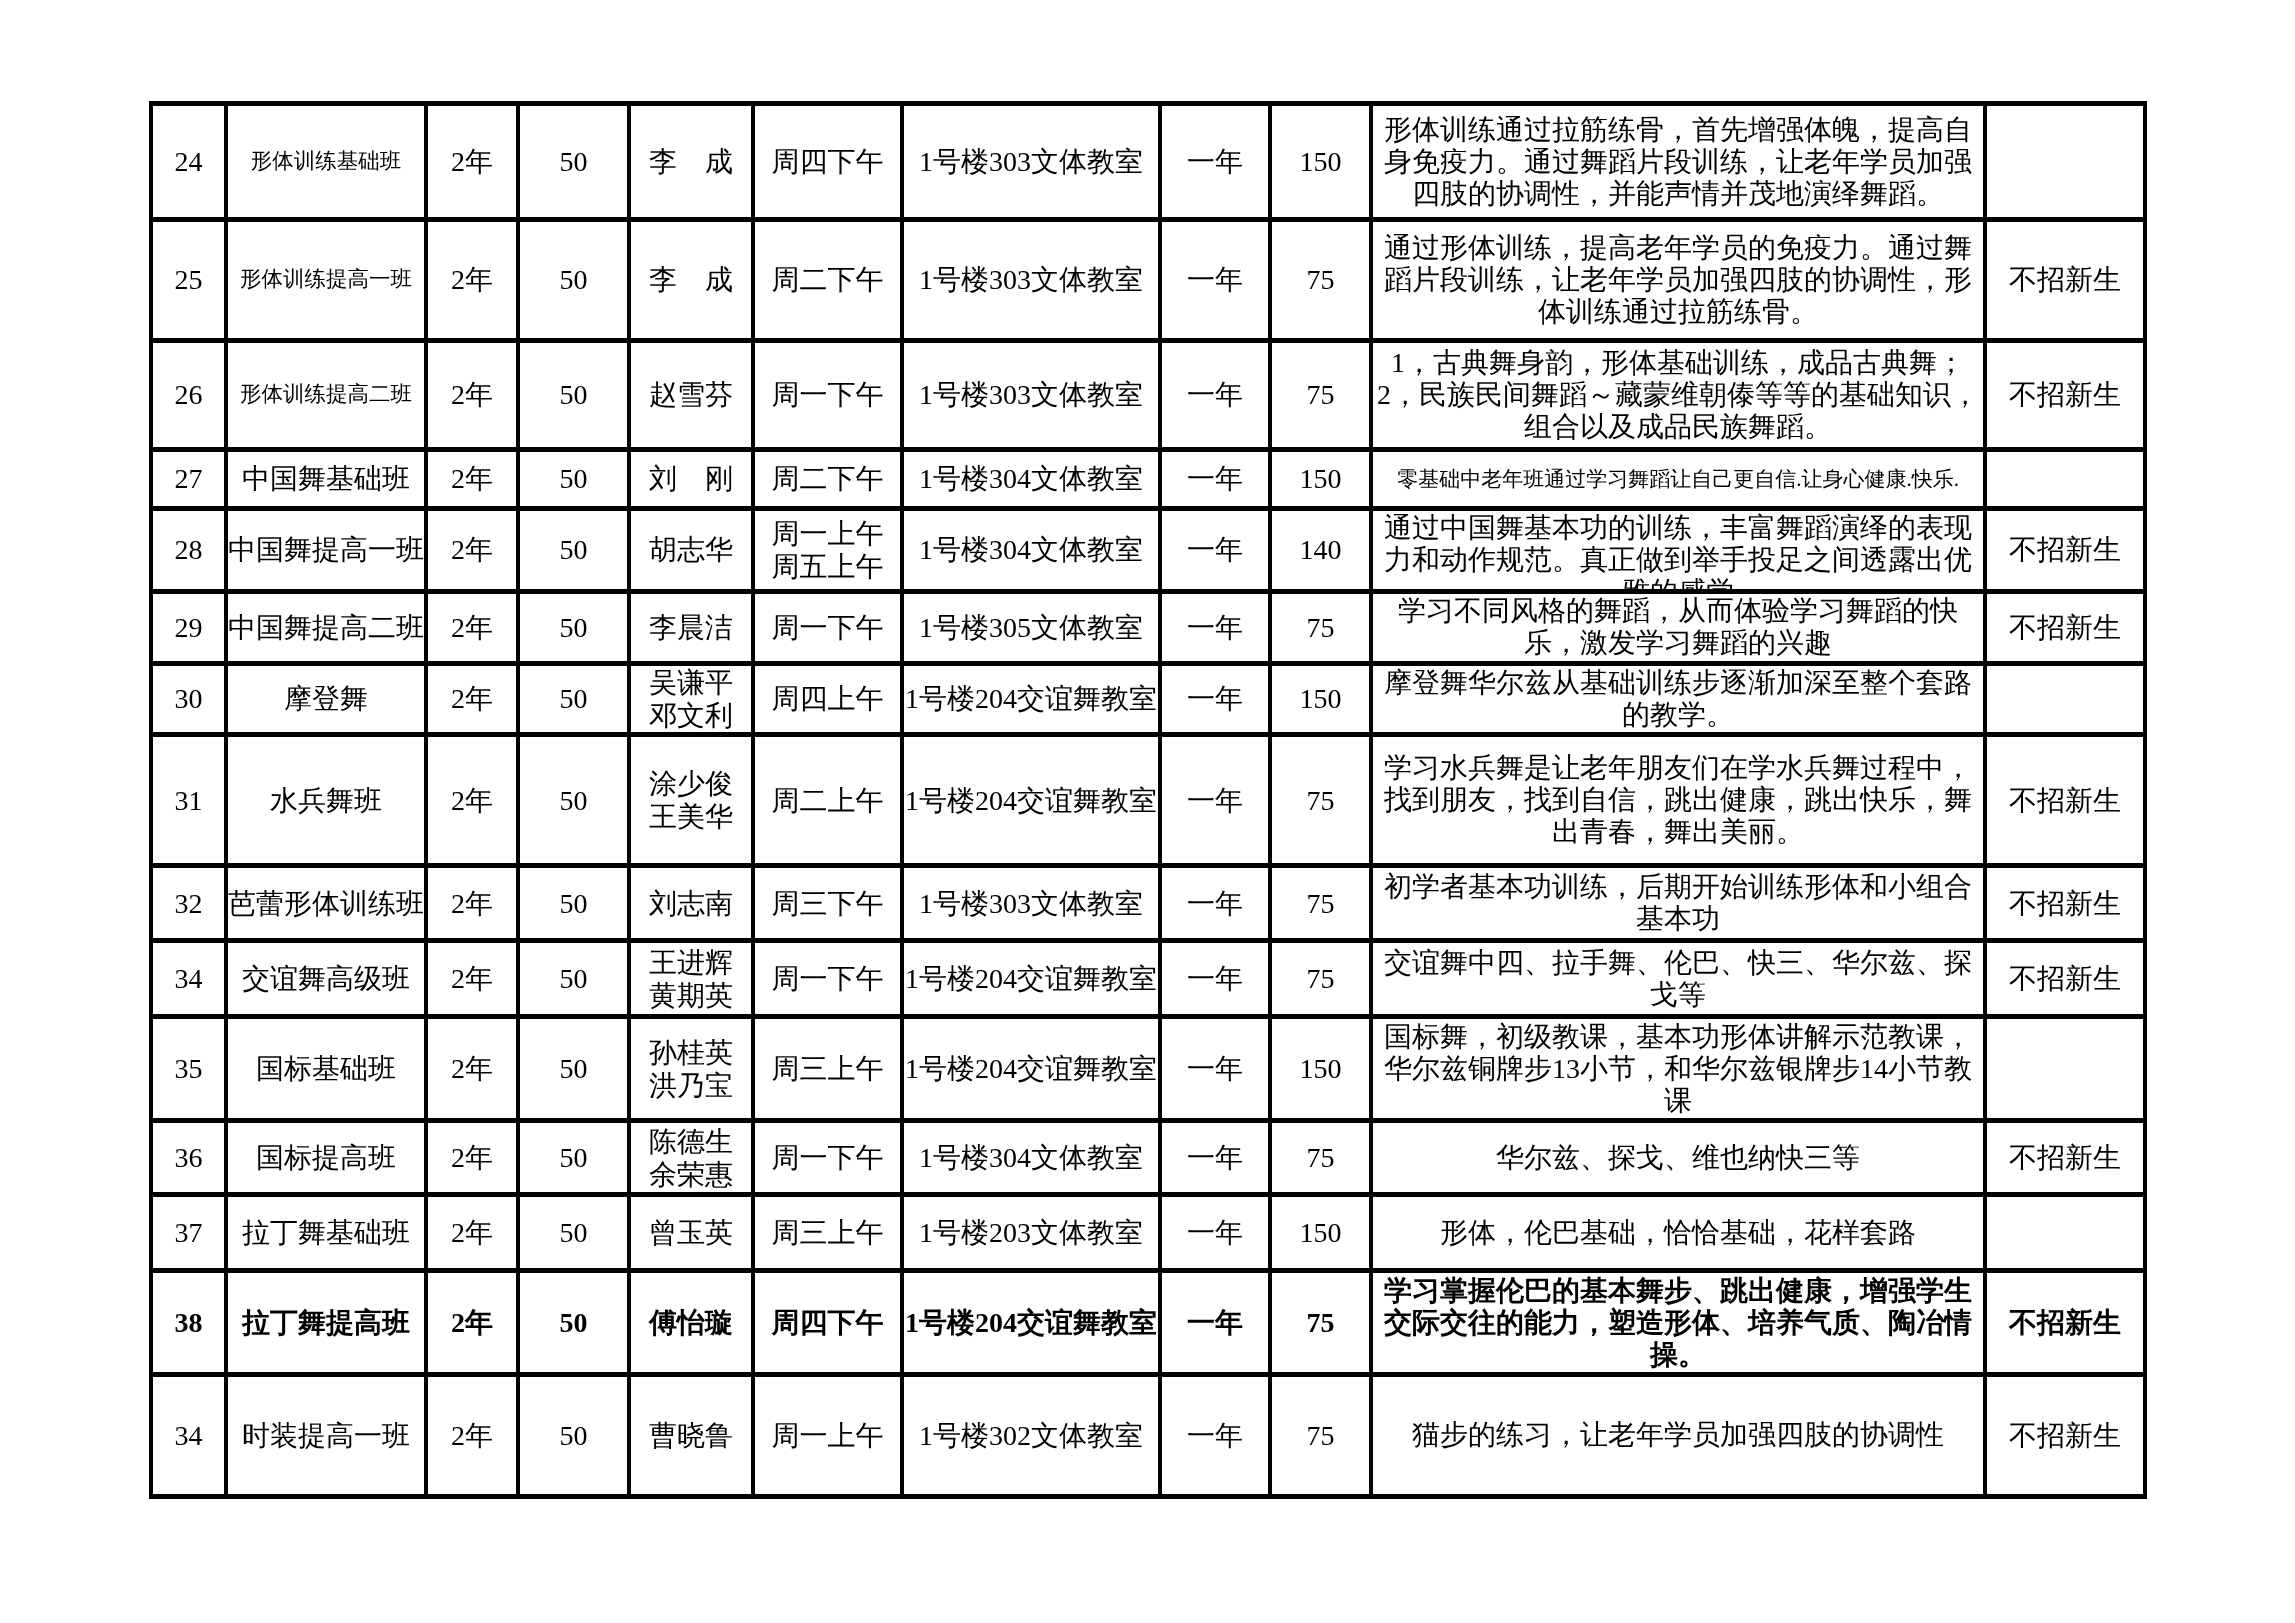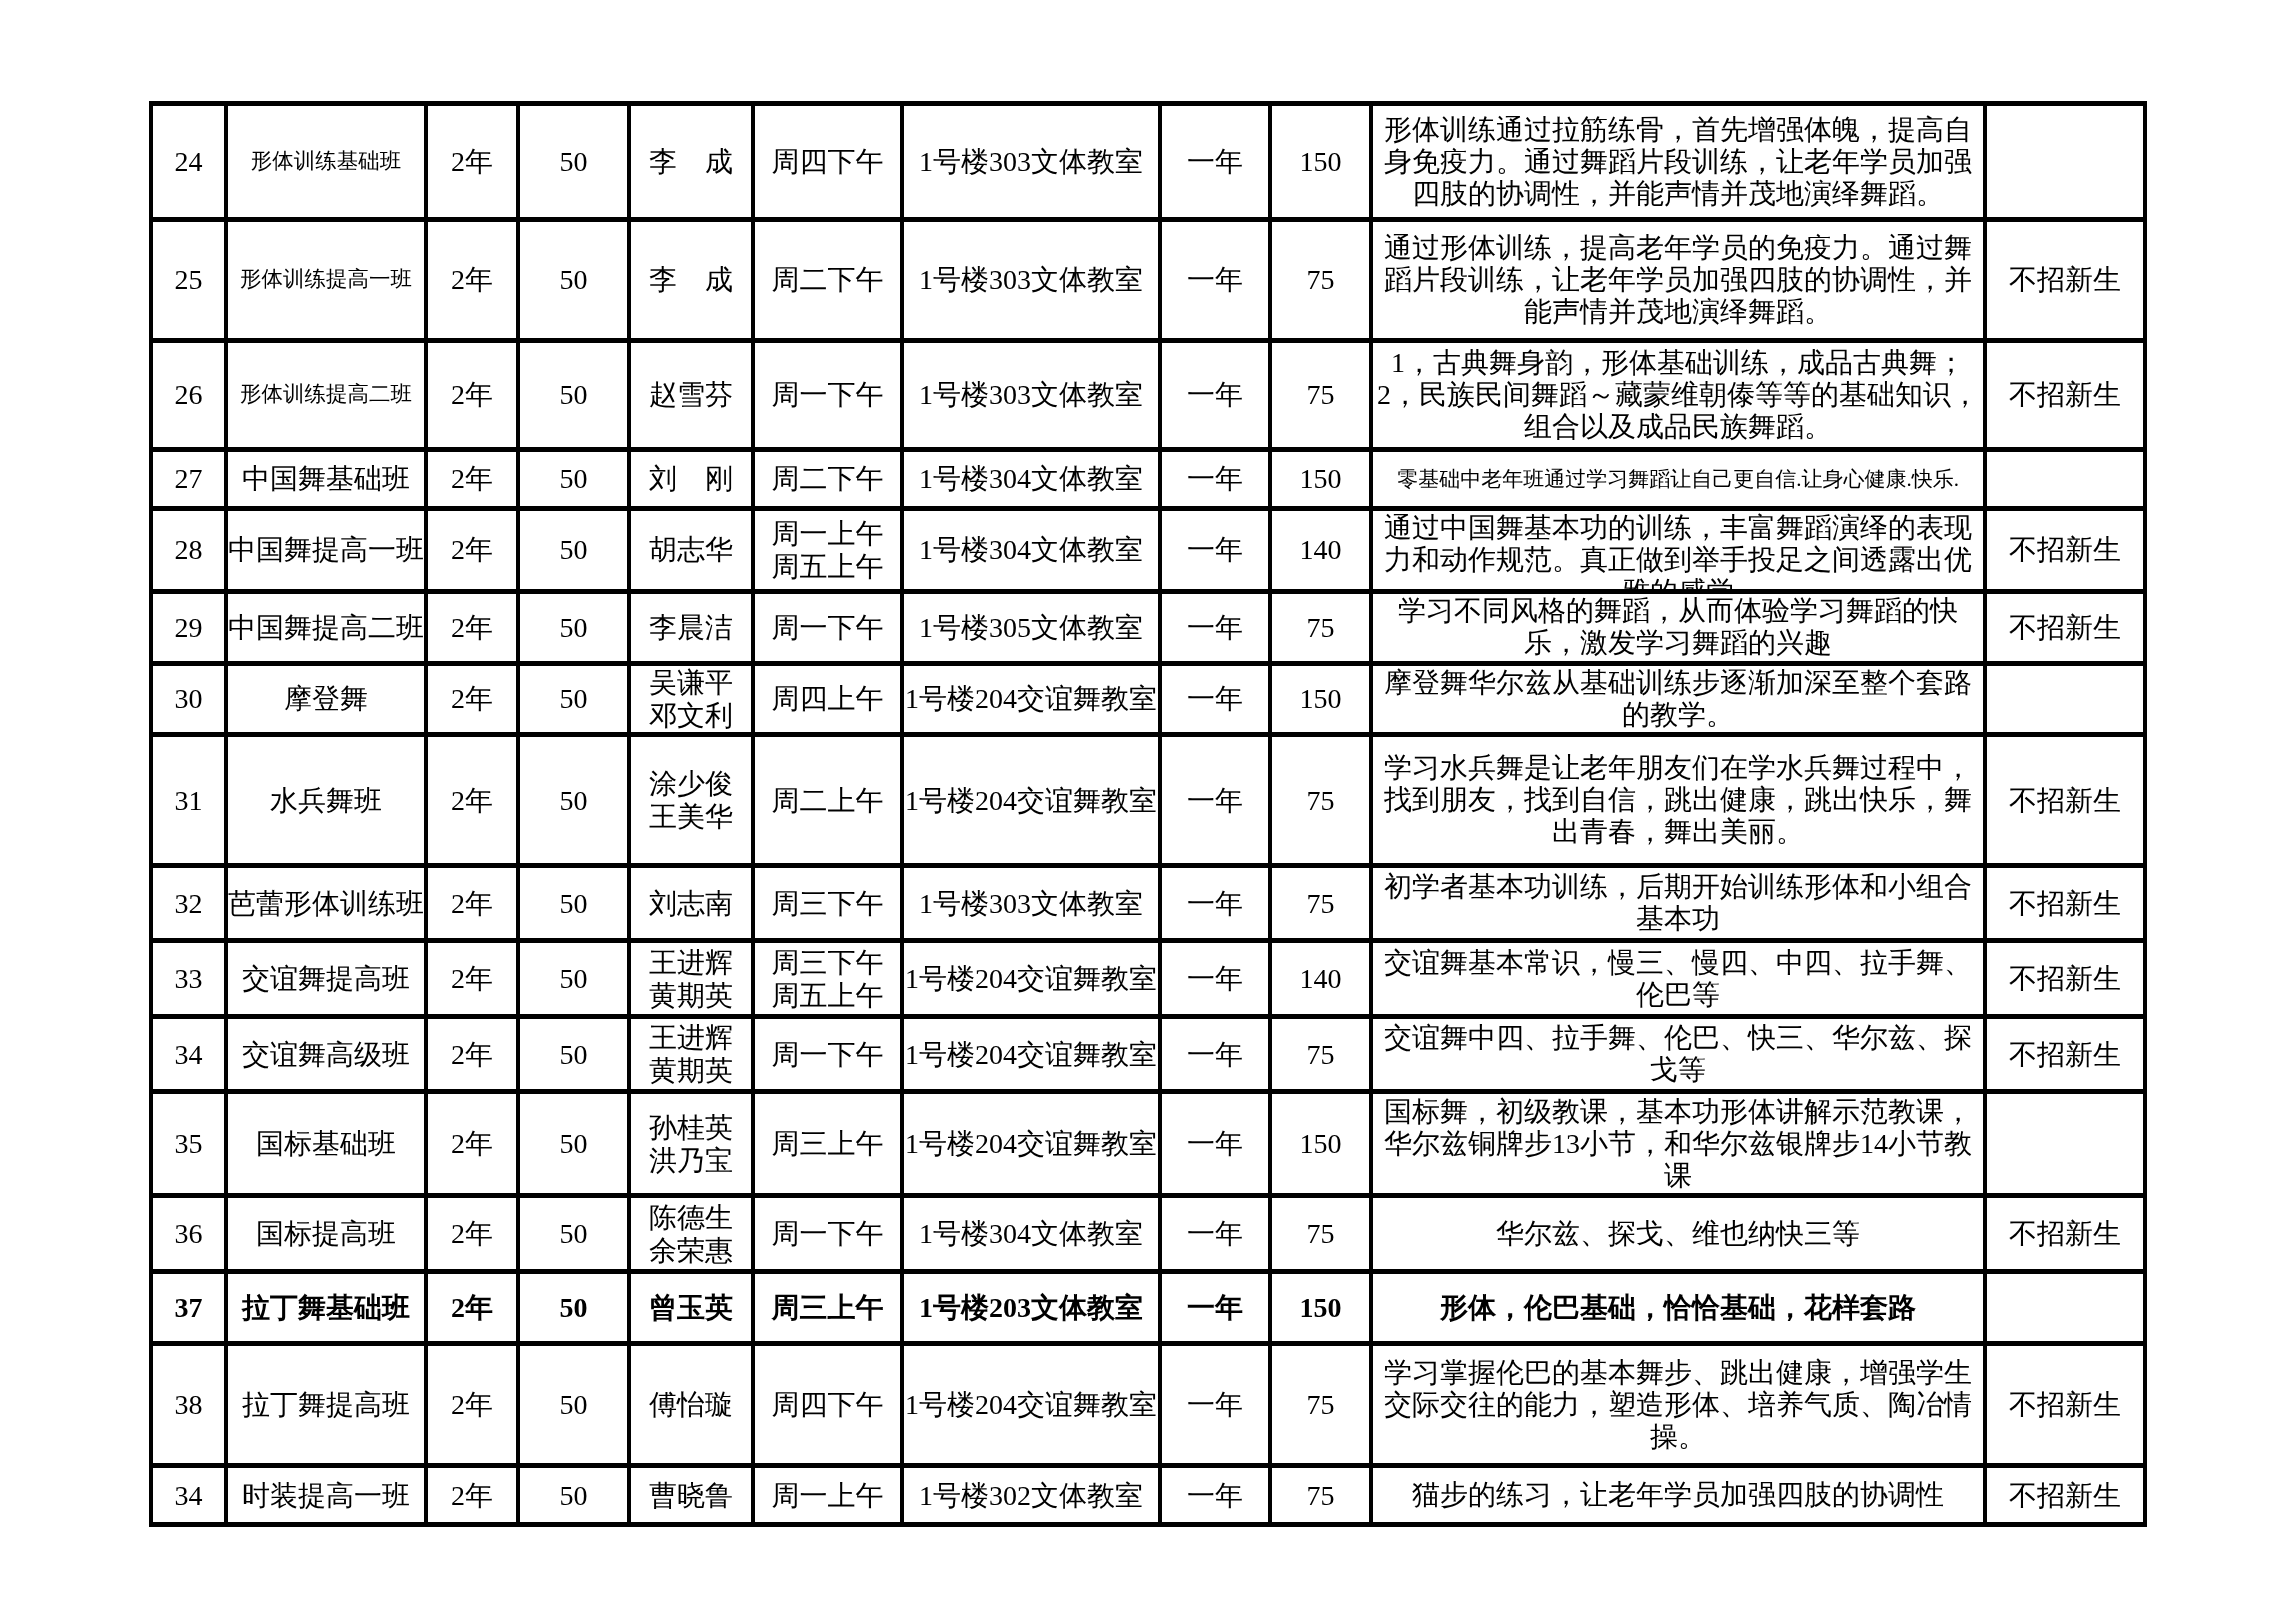--- a/index.html
+++ b/index.html
@@ -96,21 +96,21 @@
     <td class="c-no">25</td>
     <td class="c-name">形体训练提高一班</td>
     <td class="c-dur">2年</td>
     <td class="c-cap">50</td>
     <td class="c-teacher">李　成</td>
     <td class="c-time">周二下午</td>
     <td class="c-room">1号楼303文体教室</td>
     <td class="c-term">一年</td>
     <td class="c-fee">75</td>
     <td class="c-desc">
-      <div class="box">通过形体训练，提高老年学员的免疫力。通过舞蹈片段训练，让老年学员加强四肢的协调性，并能声情并茂地演绎舞蹈。</div>
+      <div class="box">通过形体训练，提高老年学员的免疫力。通过舞蹈片段训练，让老年学员加强四肢的协调性，形体训练通过拉筋练骨。</div>
     </td>
     <td class="c-note">不招新生</td>
   </tr>
 
   <tr>
     <td class="c-no">26</td>
     <td class="c-name">形体训练提高二班</td>
     <td class="c-dur">2年</td>
     <td class="c-cap">50</td>
     <td class="c-teacher">赵雪芬</td>
@@ -216,37 +216,20 @@
     <td class="c-time">周三下午</td>
     <td class="c-room">1号楼303文体教室</td>
     <td class="c-term">一年</td>
     <td class="c-fee">75</td>
     <td class="c-desc">
       <div class="box">初学者基本功训练，后期开始训练形体和小组合基本功</div>
     </td>
     <td class="c-note">不招新生</td>
   </tr>
 
-  <tr>
-    <td class="c-no">33</td>
-    <td class="c-name">交谊舞提高班</td>
-    <td class="c-dur">2年</td>
-    <td class="c-cap">50</td>
-    <td class="c-teacher">王进辉
-黄期英</td>
-    <td class="c-time">周三下午
-周五上午</td>
-    <td class="c-room">1号楼204交谊舞教室</td>
-    <td class="c-term">一年</td>
-    <td class="c-fee">140</td>
-    <td class="c-desc">
-      <div class="box">交谊舞基本常识，慢三、慢四、中四、拉手舞、伦巴等</div>
-    </td>
-    <td class="c-note">不招新生</td>
-  </tr>
 
   <tr>
     <td class="c-no">34</td>
     <td class="c-name">交谊舞高级班</td>
     <td class="c-dur">2年</td>
     <td class="c-cap">50</td>
     <td class="c-teacher">王进辉
 黄期英</td>
     <td class="c-time">周一下午</td>
     <td class="c-room">1号楼204交谊舞教室</td>

